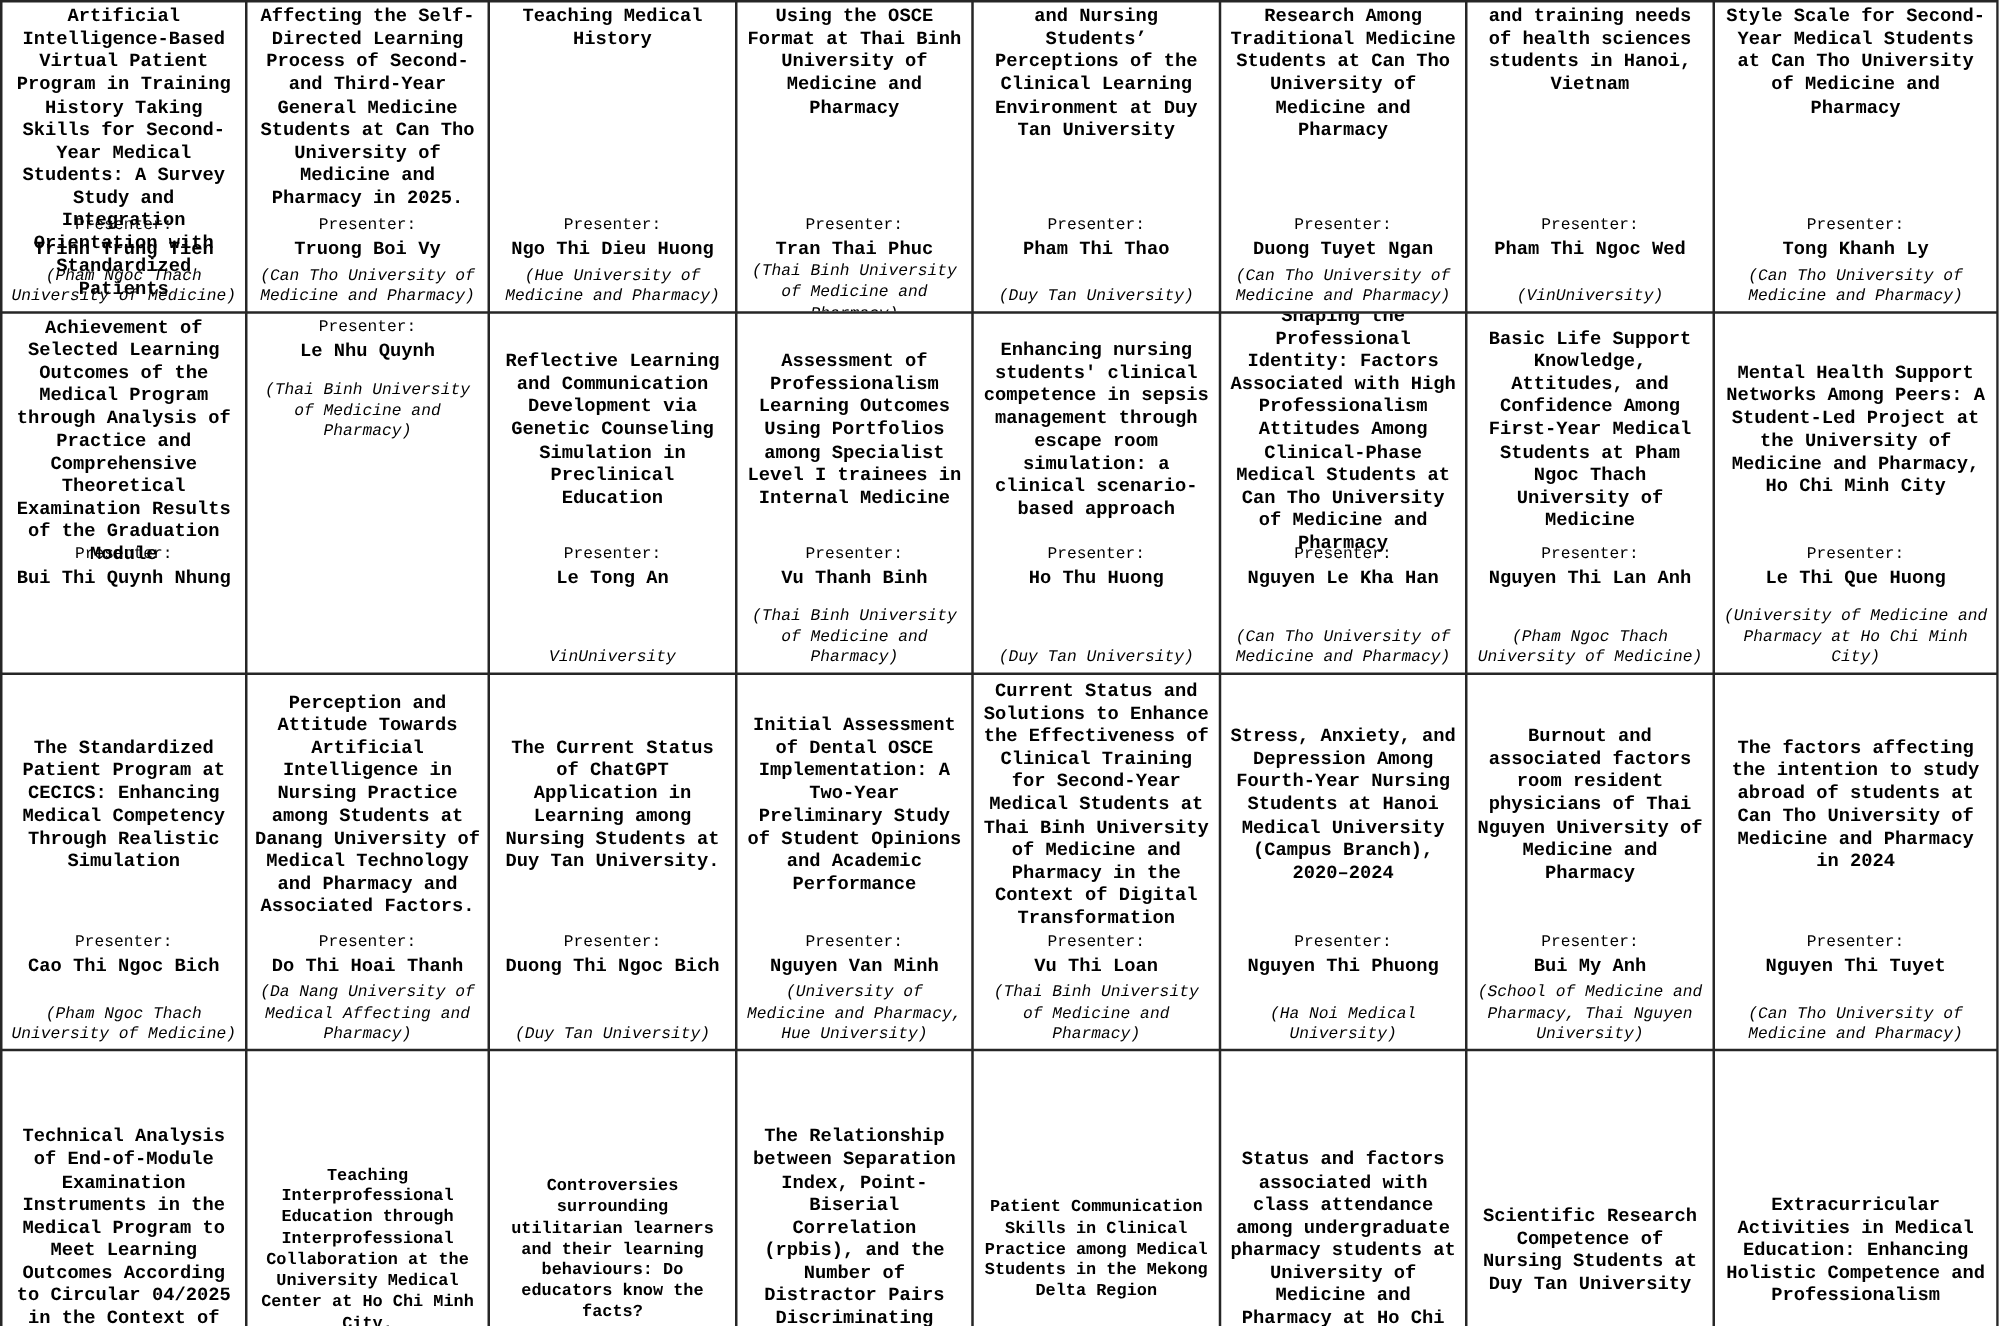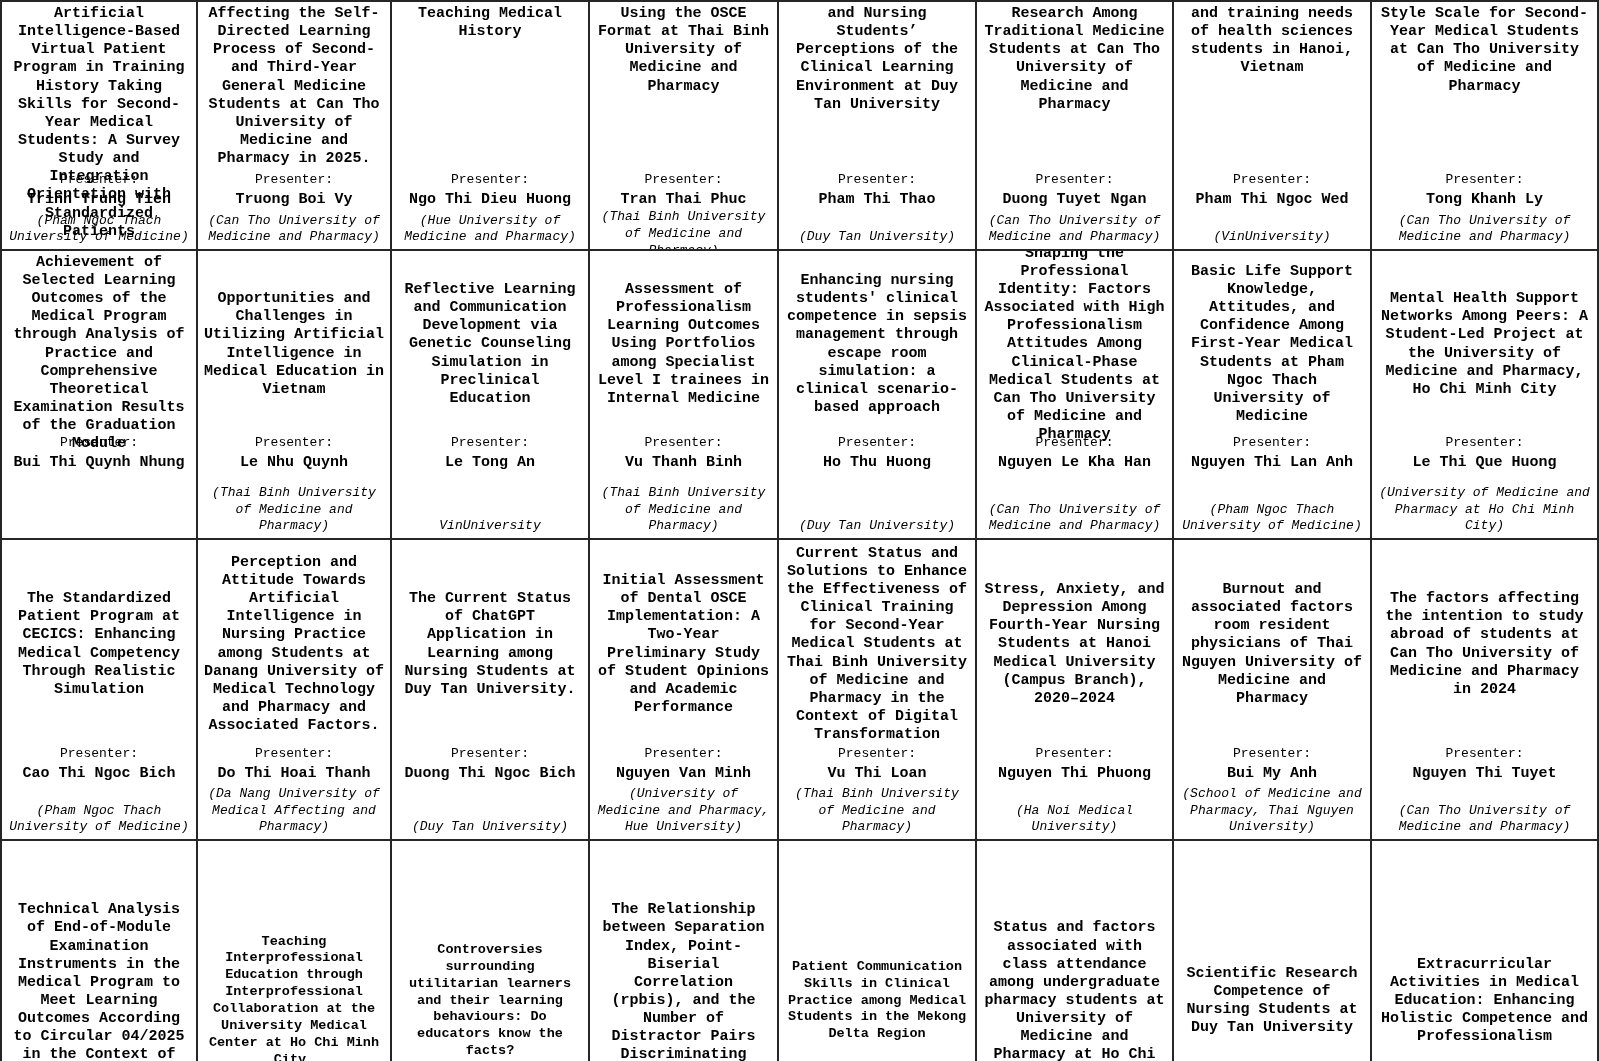--- a/index.html
+++ b/index.html
@@ -167,23 +167,20 @@
     <div class="cell row2">
       <div class="title-area">
         <div class="title">The Level of Achievement of Selected Learning Outcomes of the Medical Program through Analysis of Practice and Comprehensive Theoretical Examination Results of the Graduation Module</div>
       </div>
       <div class="presenter-block">
         <div class="presenter-label">Presenter:</div>
         <div class="presenter-name">Bui Thi Quynh Nhung</div>
       </div>
     </div>
     <div class="cell row2">
-      <div class="title-area">
-        <div class="title">Opportunities and Challenges in Utilizing Artificial Intelligence in Medical Education in Vietnam</div>
-      </div>
       <div class="presenter-block">
         <div class="presenter-label">Presenter:</div>
         <div class="presenter-name">Le Nhu Quynh</div>
         <div class="presenter-affiliation">(Thai Binh University of Medicine and Pharmacy)</div>
       </div>
     </div>
     <div class="cell row2">
       <div class="title-area">
         <div class="title">Reflective Learning and Communication Development via Genetic Counseling Simulation in Preclinical Education</div>
       </div>

